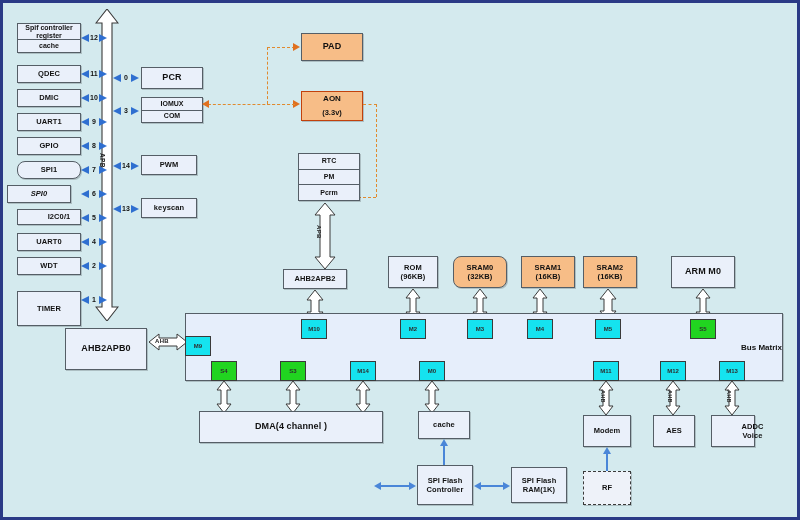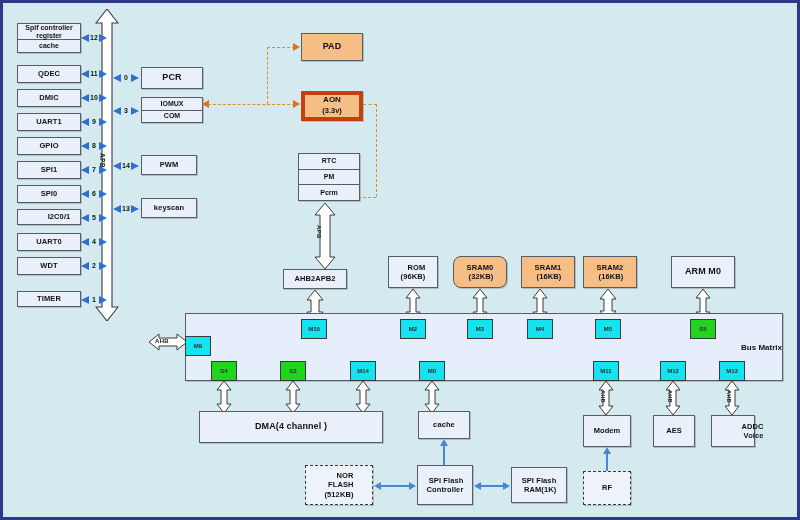--- a/index.html
+++ b/index.html
@@ -16,21 +16,21 @@
     border:3px solid #2a3a86;
     box-sizing:border-box;
   }
   
   .blk{
     position:absolute;
     box-sizing:border-box;
     border:1px solid #555e66;
     background:#eaf0fa;
     display:flex;align-items:center;justify-content:center;
-    text-align:right;
+    text-align:center;
     font-size:7.5px;font-weight:bold;color:#111;
     line-height:1.25;
     letter-spacing:.1px;
     box-shadow:1px 1px 0 rgba(0,0,0,.18);
   }
   .blk.orange{background:#f7bd87;border-color:#555e66;}
   .blk.dashed{border:1.6px dashed #3a3a3a;background:#eef2f9;}
   .blk.big{font-size:9px;}
   .stack{
     position:absolute;box-sizing:border-box;
@@ -152,28 +152,28 @@
       <div class="hd hr"></div>
   </div>
 
   <div class="blk" style="left:14px;top:134px;width:64px;height:18px;">GPIO</div>
   <div class="dbl" style="left:78px;top:138px;width:22px;">
     <div class="hd hl"></div>
       <div class="num">8</div>
       <div class="hd hr"></div>
   </div>
 
-  <div class="blk" style="left:14px;top:158px;width:64px;height:18px;">SPI1</div>
+  <div class="blk" style="left:14px;top:158px;width:64px;height:18px;border-radius:8px;">SPI1</div>
   <div class="dbl" style="left:78px;top:162px;width:22px;">
     <div class="hd hl"></div>
       <div class="num">7</div>
       <div class="hd hr"></div>
   </div>
 
-  <div class="blk" style="left:14px;top:182px;width:64px;height:18px;">SPI0</div>
+  <div class="blk" style="left:4px;top:182px;width:64px;height:18px;font-style:italic;">SPI0</div>
   <div class="dbl" style="left:78px;top:186px;width:22px;">
     <div class="hd hl"></div>
       <div class="num">6</div>
       <div class="hd hr"></div>
   </div>
 
   <div class="blk" style="left:14px;top:206px;width:64px;height:16px;padding-left:20px;">I2C0/1</div>
   <div class="dbl" style="left:78px;top:210px;width:22px;">
     <div class="hd hl"></div>
       <div class="num">5</div>
@@ -187,21 +187,21 @@
       <div class="hd hr"></div>
   </div>
 
   <div class="blk" style="left:14px;top:254px;width:64px;height:18px;">WDT</div>
   <div class="dbl" style="left:78px;top:258px;width:22px;">
     <div class="hd hl"></div>
       <div class="num">2</div>
       <div class="hd hr"></div>
   </div>
 
-  <div class="blk" style="left:14px;top:288px;width:64px;height:16px;">TIMER</div>
+  <div class="blk" style="left:14px;top:288px;width:64px;height:35px;">TIMER</div>
   <div class="dbl" style="left:78px;top:292px;width:22px;">
     <div class="hd hl"></div>
       <div class="num">1</div>
       <div class="hd hr"></div>
   </div>
 
   <div class="dbl" style="left:110px;top:70px;width:26px;">
     <div class="hd hl"></div>
       <div class="num">0</div>
       <div class="hd hr"></div>
@@ -226,21 +226,21 @@
   <div class="blk" style="left:138px;top:152px;width:56px;height:20px;">PWM</div>
 
   <div class="dbl" style="left:110px;top:201px;width:26px;">
     <div class="hd hl"></div>
       <div class="num">13</div>
       <div class="hd hr"></div>
   </div>
   <div class="blk" style="left:138px;top:195px;width:56px;height:20px;">keyscan</div>
 
   <div class="blk orange big" style="left:298px;top:30px;width:62px;height:28px;">PAD</div>
-  <div class="stack orange" style="left:298px;top:88px;width:62px;height:30px;border:4px solid #c2410c;">
+  <div class="stack orange" style="left:298px;top:88px;width:62px;height:30px;border:1px solid #c2410c;">
     <div style="border-bottom:none;font-size:8px;">AON</div>
     <div style="font-size:7.5px;">(3.3v)</div>
   </div>
 
   <div class="odash oh" style="left:264px;top:44px;width:28px;"></div>
   <div class="odash ov" style="left:264px;top:44px;height:57px;"></div>
   <div class="odash oh" style="left:264px;top:101px;width:28px;"></div>
   <div class="oarrow r" style="left:290px;top:40px;"></div>
   <div class="oarrow r" style="left:290px;top:97px;"></div>
 
@@ -309,20 +309,21 @@
       </svg>
   </div>
 
   <div class="blk big" style="left:668px;top:253px;width:64px;height:32px;">ARM M0</div>
   <div class="hollowv" style="left:692px;top:286px;">
     <svg width="16" height="32" viewBox="0 0 16 32">
         <polygon points="8,0 15,9 11,9 11,23 15,23 8,32 1,23 5,23 5,9 1,9" fill="#fff" stroke="#3a3a3a" stroke-width="1"></polygon>
       </svg>
   </div>
 
+  <div class="blk big" style="left:62px;top:325px;width:82px;height:42px;">AHB2APB0</div>
   <div class="hollowh" style="left:146px;top:330px;">
     <svg width="38" height="18" viewBox="0 0 38 18">
       <polygon points="0,9 10,1 10,5 28,5 28,1 38,9 28,17 28,13 10,13 10,17" fill="#ffffff" stroke="#3a3a3a" stroke-width="1"></polygon>
     </svg>
   </div>
   <div class="buslbl h" style="left:152px;top:335px;font-size:6px;">AHB</div>
 
   <div id="busmatrix" style="left:182px;top:310px;width:598px;height:68px;">
     <div class="bmlabel">Bus Matrix</div>
   </div>
@@ -394,23 +395,20 @@
   <div class="bluearrow barrow-v" style="left:440px;top:443px;height:22px;">
     <span class="ah up"></span>
       <span class="ah dn"></span>
   </div>
 
   <div class="bluearrow barrow-v" style="left:603px;top:451px;height:18px;">
     <span class="ah up"></span>
       <span class="ah dn"></span>
   </div>
 
-  <div class="blk dashed" style="left:302px;top:462px;width:68px;height:40px;">
-    <span><span>NOR</span><br><span>FLASH</span><br><span>(512KB)</span></span>
-  </div>
   <div class="bluearrow barrow-h" style="left:378px;top:482px;width:28px;">
     <span class="ah lf"></span>
       <span class="ah rt"></span>
   </div>
   <div class="blk" style="left:414px;top:462px;width:56px;height:40px;">
     <span><span>SPI Flash</span><br><span>Controller</span></span>
   </div>
   <div class="bluearrow barrow-h" style="left:478px;top:482px;width:22px;">
     <span class="ah lf"></span>
       <span class="ah rt"></span>

